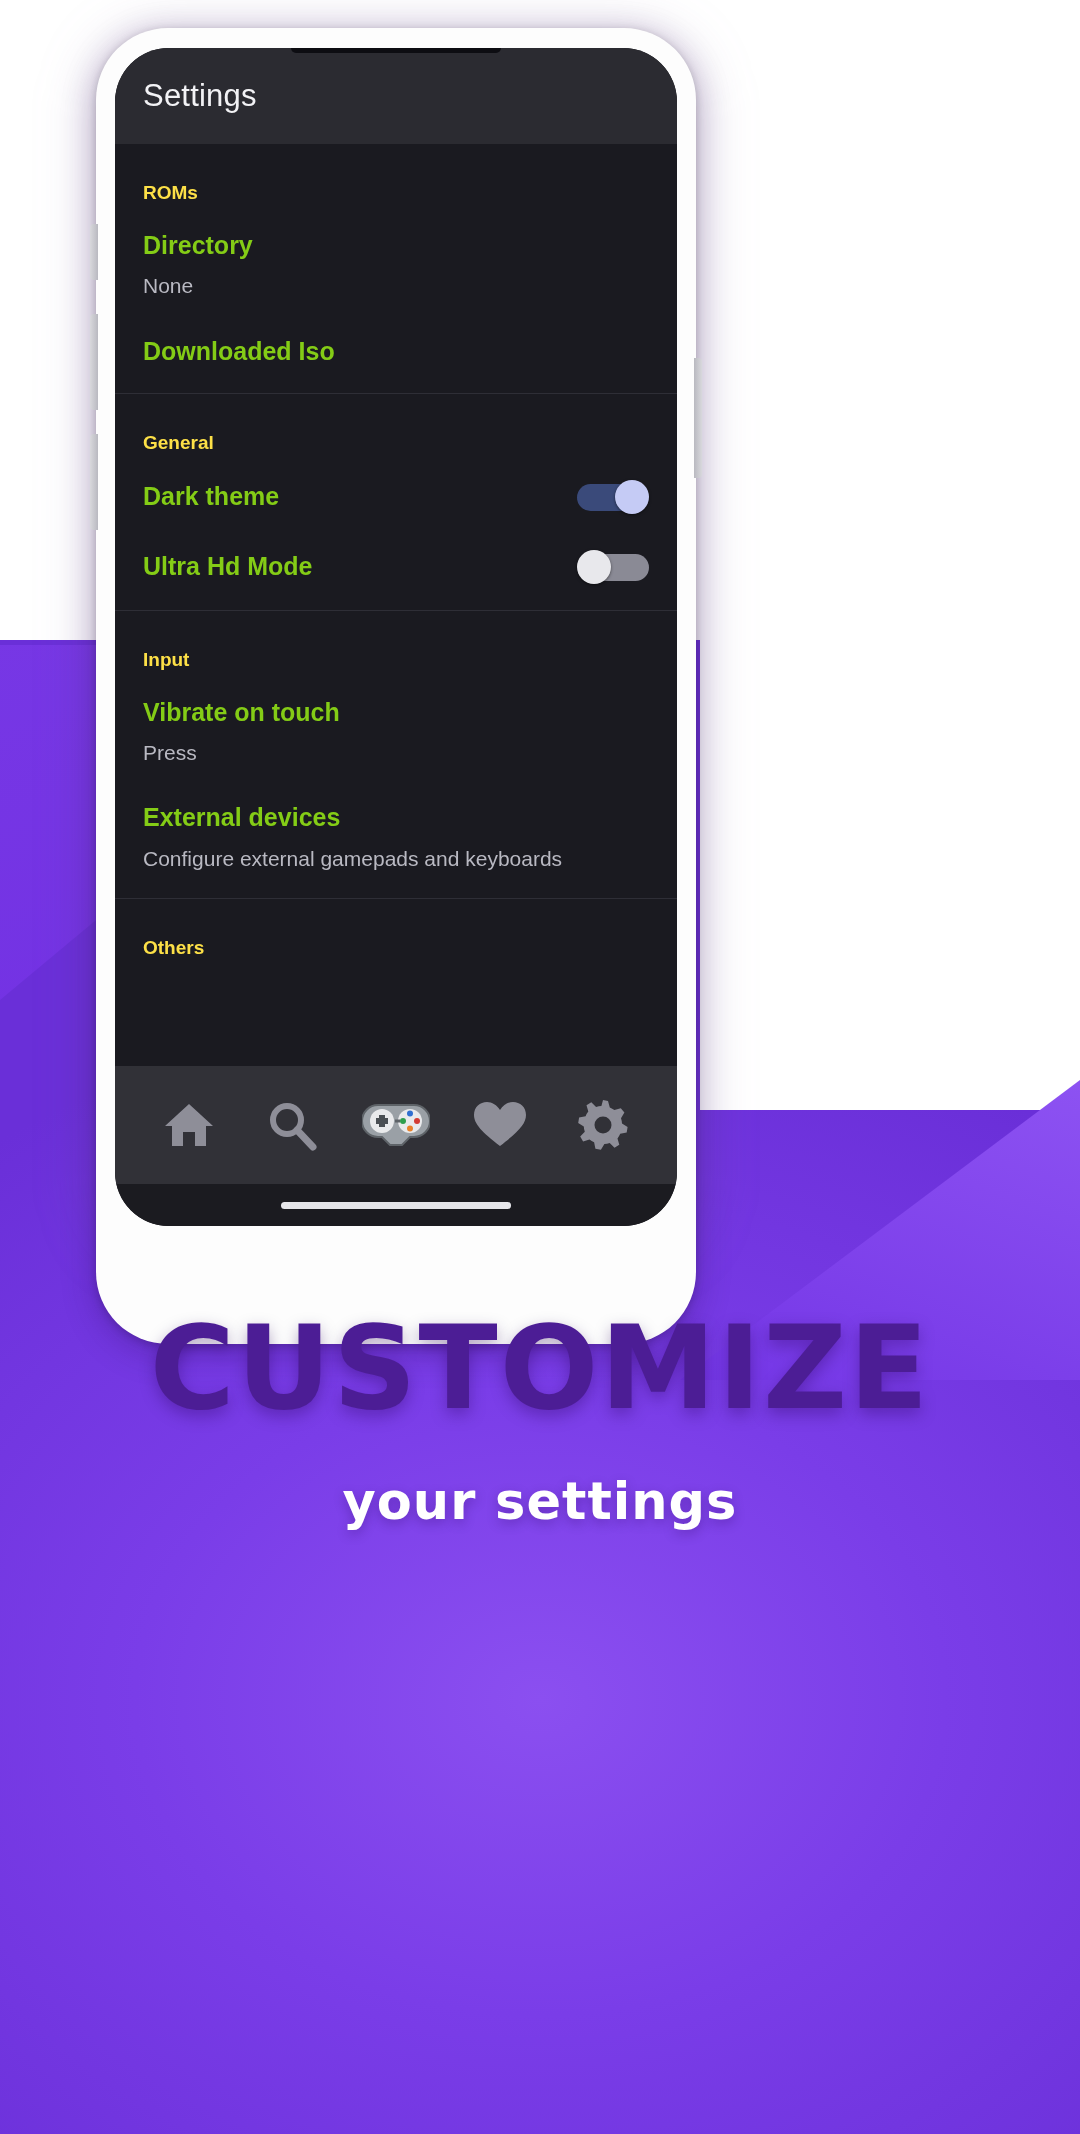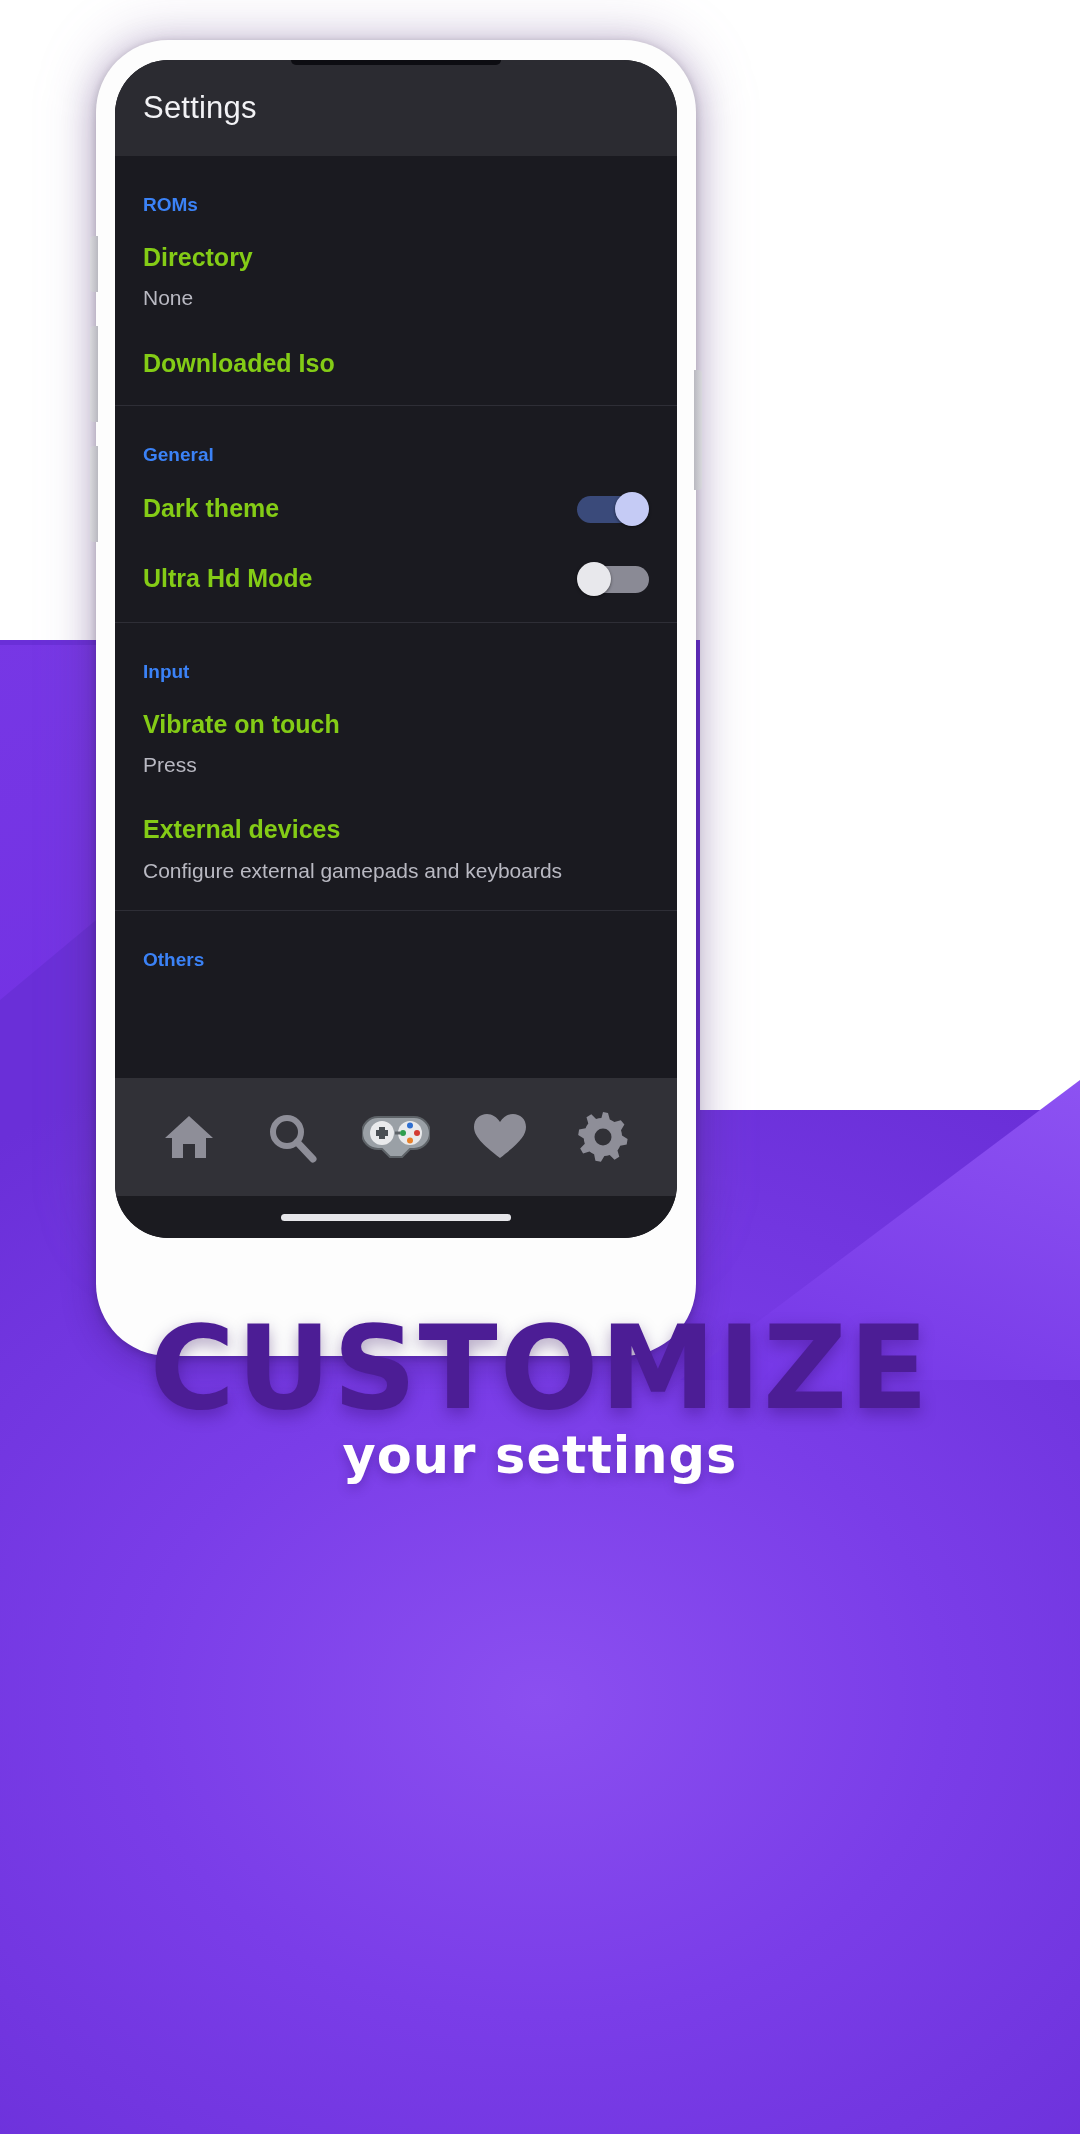--- a/index.html
+++ b/index.html
@@ -32,21 +32,21 @@
   }
 
   
   .phone-shadow {
     position:absolute; left:86px; top:26px; width:620px; height:1240px;
     border-radius:78px;
     background:rgba(120,90,160,.18);
     filter:blur(26px);
   }
   .phone {
-    position:absolute; left:96px; top:40px;
+    position:absolute; left:96px; top:28px;
     width:600px; height:1316px;
     background:#fdfdfd;
     border-radius:72px;
     box-shadow:0 8px 34px rgba(40,10,80,.30), 0 2px 8px rgba(0,0,0,.18);
     padding:20px 19px 22px 19px;
   }
   .btn-side {
     position:absolute; left:-6px; width:8px;
     background:linear-gradient(90deg,#d8d8dc,#b9b9c0);
     border-radius:4px 0 0 4px;
@@ -86,21 +86,21 @@
   
   .settings-body {
     flex:1 1 auto;
     background:#1a1a20;
     overflow:hidden;
     position:relative;
   }
   .section { border-bottom:1px solid #2e2e36; padding-bottom:10px; }
   .section:last-child { border-bottom:none; }
   .section-title {
-    font-size:19px; color:#3b82f6; font-weight:700;
+    font-size:19px; color:#fde047; font-weight:700;
     padding:38px 28px 6px 28px;
   }
   .row {
     padding:20px 28px 16px 28px;
     display:flex; align-items:center; justify-content:space-between;
   }
   .row-text { min-width:0; }
   .row-title { font-size:25px; font-weight:700; color:#84cc16; line-height:1.25; }
   .row-sub { font-size:21px; color:#b9b9c2; margin-top:12px; line-height:1.25; }
   .row-sub-inline { display:flex; align-items:center; gap:12px; }
@@ -149,21 +149,21 @@
   .promo-head {
     font-family:"DejaVu Sans", sans-serif;
     font-size:116px; font-weight:700; color:#4c1d95;
     letter-spacing:2px; line-height:1;
     text-transform:uppercase;
     text-shadow:0 6px 16px rgba(40,0,90,.35);
   }
   .promo-sub {
     font-family:"DejaVu Sans", sans-serif;
     font-size:51px; font-weight:700; color:#ffffff;
-    letter-spacing:1px; 
+    letter-spacing:1px; margin-top:46px;
     text-shadow:0 4px 12px rgba(40,0,90,.30);
   }
 </style>
 </head>
 <body>
 
 <div class="bg-white"></div>
 <div class="bg-purple"></div>
 <div class="bg-purple2"></div>
 <div class="bg-purple-corner"></div>

